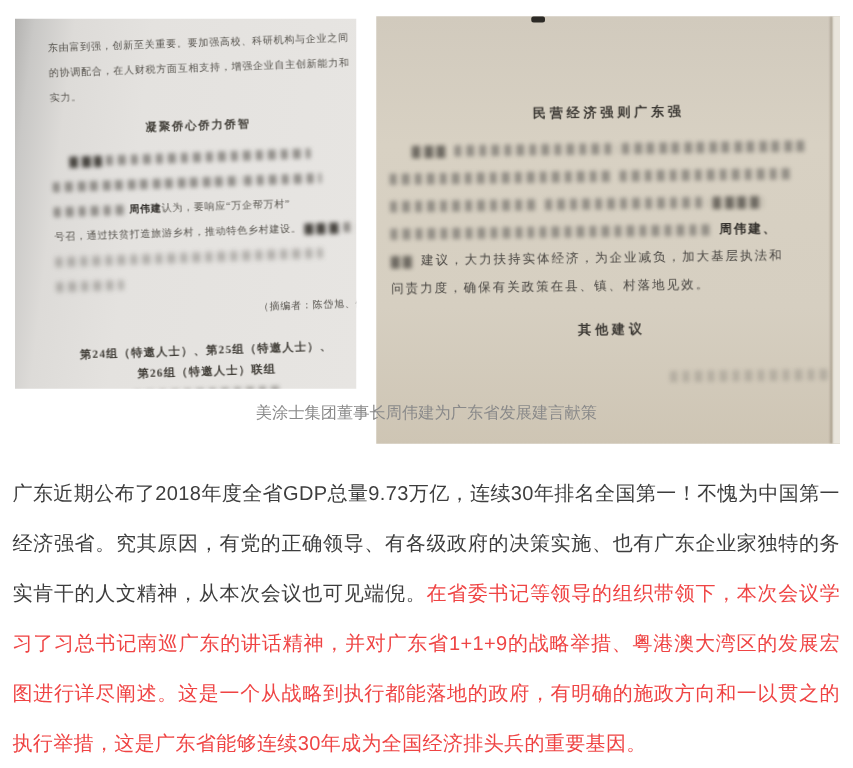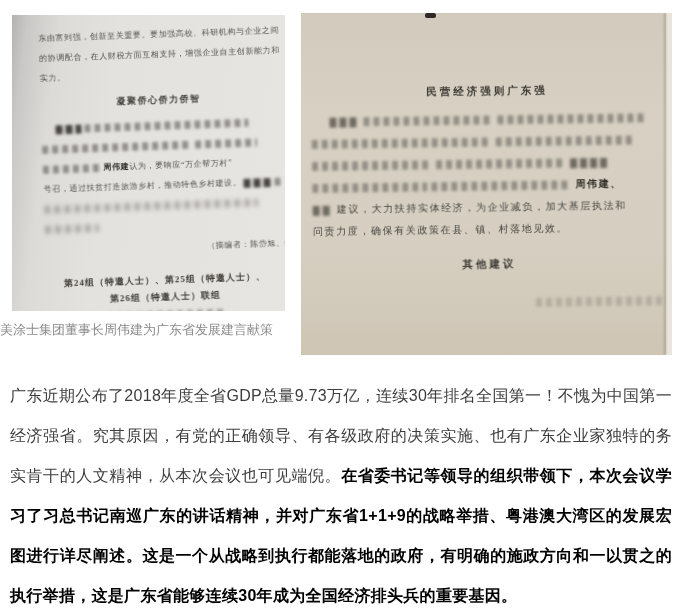--- a/index.html
+++ b/index.html
@@ -45,28 +45,28 @@
   .doc-right .r{height:9px;opacity:.65;}
   .doc-right .rb{height:10px;}
   .ghost{opacity:.22;filter:blur(2.2px);}
   .partial{opacity:.8;}
   .faint{opacity:.45;text-align:right;}
 
   .ink-mark{position:absolute;left:124px;top:0px;width:11px;height:5px;border-radius:2px;
      background:#2c2a26;filter:blur(.6px);}
 
   
-  .caption{position:absolute;top:320px;left:0;right:0;
+  .caption{position:absolute;top:320px;left:0;right:0;text-align:center;
      font-size:13px;line-height:20px;color:var(--caption-text,#8a8a8a);}
 
   
   .article{position:absolute;top:376px;left:0;right:0;padding:0 10px;
      font-size:16px;line-height:40px;letter-spacing:.3px;
      color:var(--article-text,#3d3d3d);text-align:justify;}
-  .article .b{font-weight:bold;color:#000000;}
+  .article .b{font-weight:normal;color:#ef4444;}
 </style>
 </head>
 <body>
 
 <div class="page">
 
   <div class="photo photo-left">
     <div class="doc doc-left">
       <p>东由富到强，创新至关重要。要加强高校、科研机构与企业之间</p>
       <p>的协调配合，在人财税方面互相支持，增强企业自主创新能力和</p>

